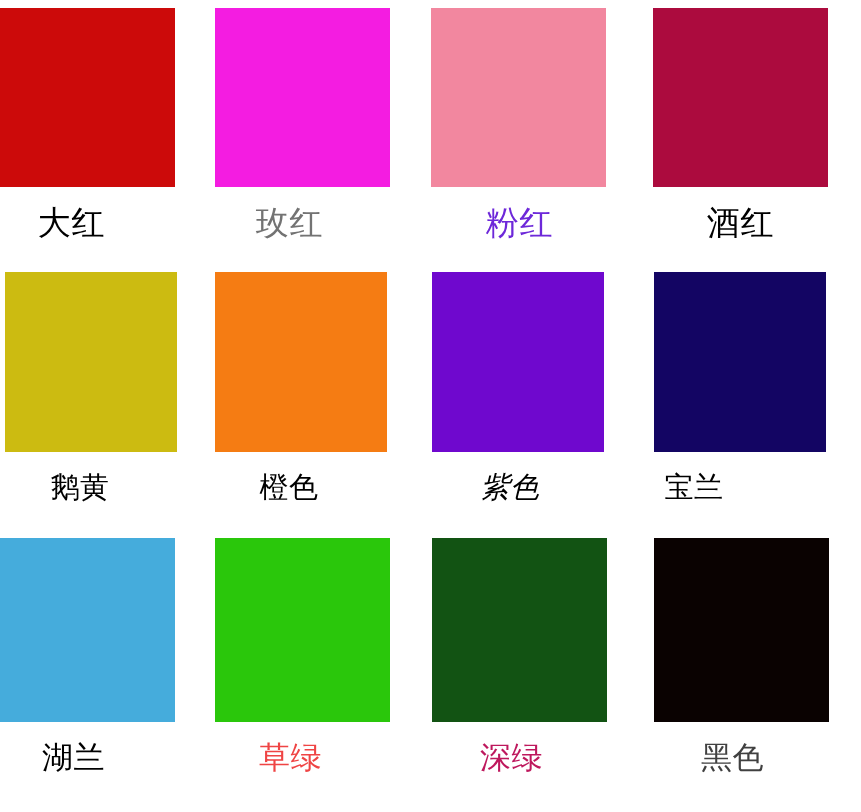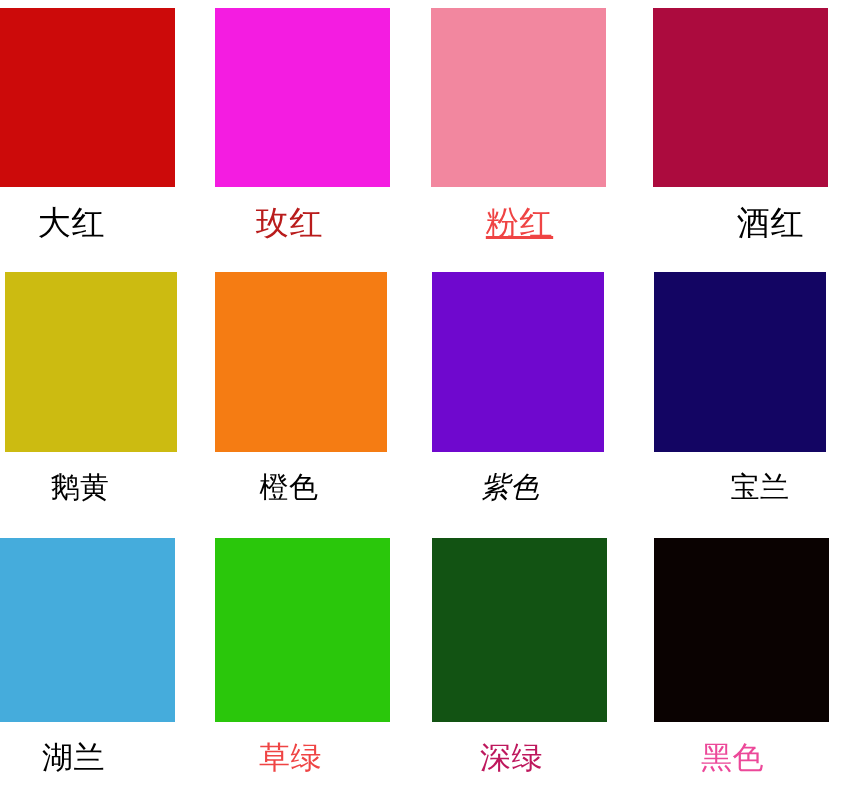--- a/index.html
+++ b/index.html
@@ -48,27 +48,27 @@
   .r2 .swatch-label { top: 473px; font-size: 29px; width: 172px; }
 
   
   .r3 .swatch-cell { top: 538px; height: 184px; width: 175px; }
   .r3 .swatch-label { top: 742px; font-size: 31px; width: 175px; }
 
   
   .r1 .c0 { left: 0px; }      .r1 .l0 { left: -16px; }
   .r1 .c1 { left: 215px; }    .r1 .l1 { left: 202px; }
   .r1 .c2 { left: 431px; }    .r1 .l2 { left: 432px; }
-  .r1 .c3 { left: 653px; }    .r1 .l3 { left: 683px; }
+  .r1 .c3 { left: 653px; }    .r1 .l3 { left: 653px; }
 
   
   .r2 .c0 { left: 5px; }      .r2 .l0 { left: -6px; }
   .r2 .c1 { left: 215px; }    .r2 .l1 { left: 203px; }
   .r2 .c2 { left: 432px; }    .r2 .l2 { left: 424px; }
-  .r2 .c3 { left: 654px; }    .r2 .l3 { left: 674px; }
+  .r2 .c3 { left: 654px; }    .r2 .l3 { left: 608px; }
 
   
   .r3 .c0 { left: 0px; }      .r3 .l0 { left: -14px; }
   .r3 .c1 { left: 215px; }    .r3 .l1 { left: 203px; }
   .r3 .c2 { left: 432px; }    .r3 .l2 { left: 424px; }
   .r3 .c3 { left: 654px; }    .r3 .l3 { left: 645px; }
 </style>
 </head>
 <body style="background-color: rgb(255, 255, 255);">
 
@@ -76,26 +76,26 @@
 
   <div class="r1">
     <div class="swatch-cell c0">
       <span class="swatch-chip" style="background-color: rgb(204, 10, 10);"></span>
     </div>
     <div class="swatch-label l0" style="color: rgb(0, 0, 0);">大红</div>
 
     <div class="swatch-cell c1">
       <span class="swatch-chip" style="background-color: rgb(244, 28, 225);"></span>
     </div>
-    <div class="swatch-label l1" style="color: #b91c1c;">玫红</div>
+    <div class="swatch-label l1" style="color: #737373;">玫红</div>
 
     <div class="swatch-cell c2">
       <span class="swatch-chip" style="background-color: rgb(242, 135, 159);"></span>
     </div>
-    <div class="swatch-label l2" style="color: #ef4444; text-decoration: underline;">粉红</div>
+    <div class="swatch-label l2" style="color: #6d28d9;">粉红</div>
 
     <div class="swatch-cell c3">
       <span class="swatch-chip" style="background-color: rgb(172, 11, 62);"></span>
     </div>
     <div class="swatch-label l3" style="color: rgb(0, 0, 0);">酒红</div>
   </div>
 
   <div class="r2">
     <div class="swatch-cell c0">
       <span class="swatch-chip" style="background-color: rgb(204, 187, 17);"></span>
@@ -130,16 +130,16 @@
     <div class="swatch-label l1" style="color: #ef4444;">草绿</div>
 
     <div class="swatch-cell c2">
       <span class="swatch-chip" style="background-color: rgb(18, 83, 19);"></span>
     </div>
     <div class="swatch-label l2" style="color: #be185d;">深绿</div>
 
     <div class="swatch-cell c3">
       <span class="swatch-chip" style="background-color: rgb(10, 2, 1);"></span>
     </div>
-    <div class="swatch-label l3" style="color: #ec4899; text-align: center;">黑色</div>
+    <div class="swatch-label l3" style="color: #404040; text-align: center;">黑色</div>
   </div>
 
 </div>
 
 </body></html>

